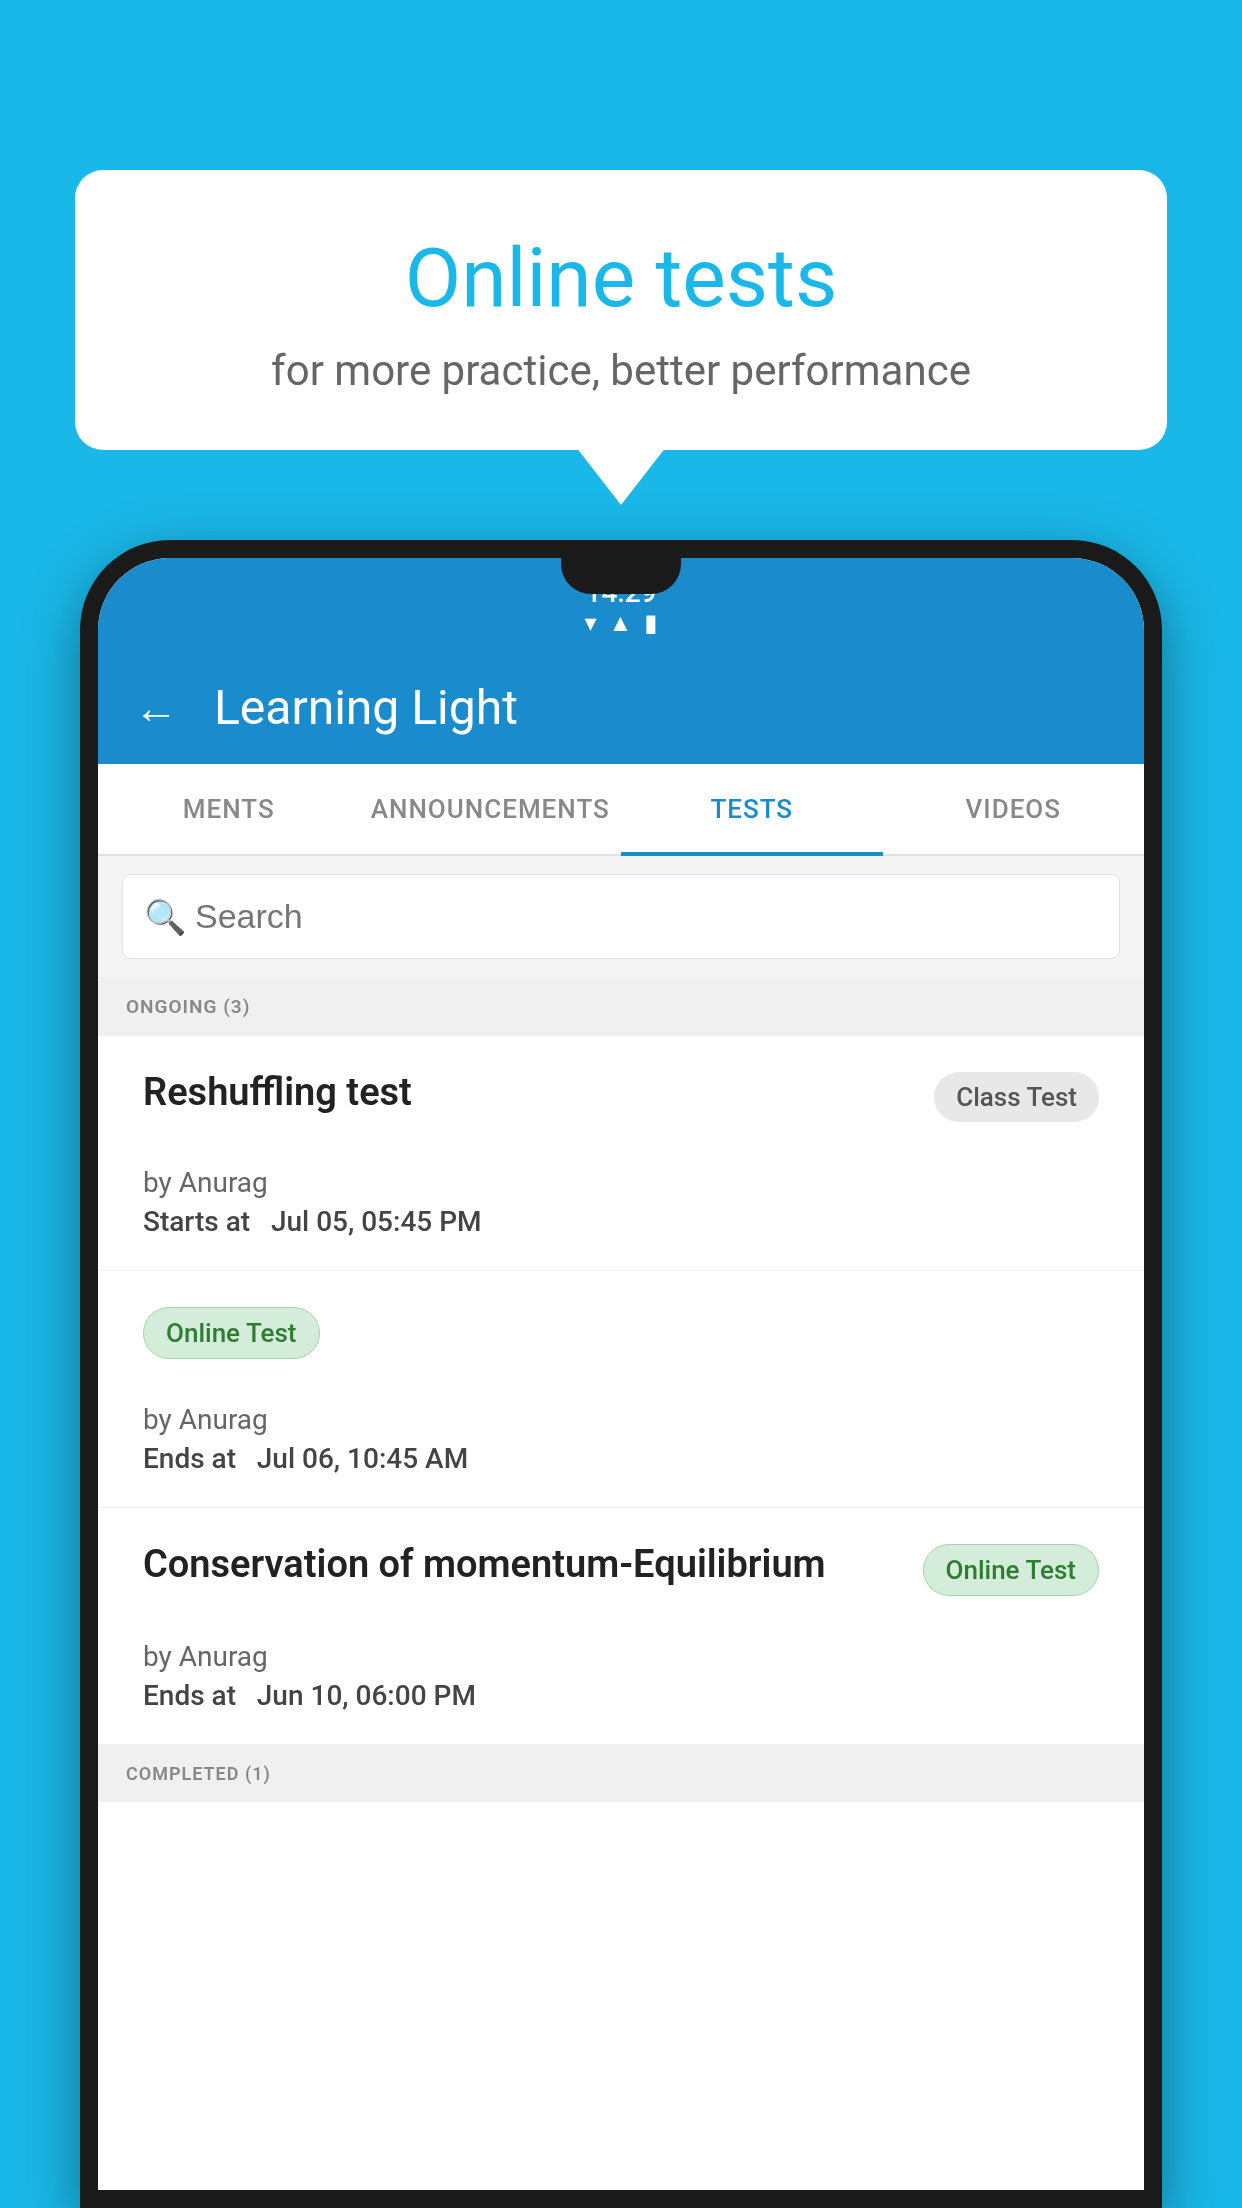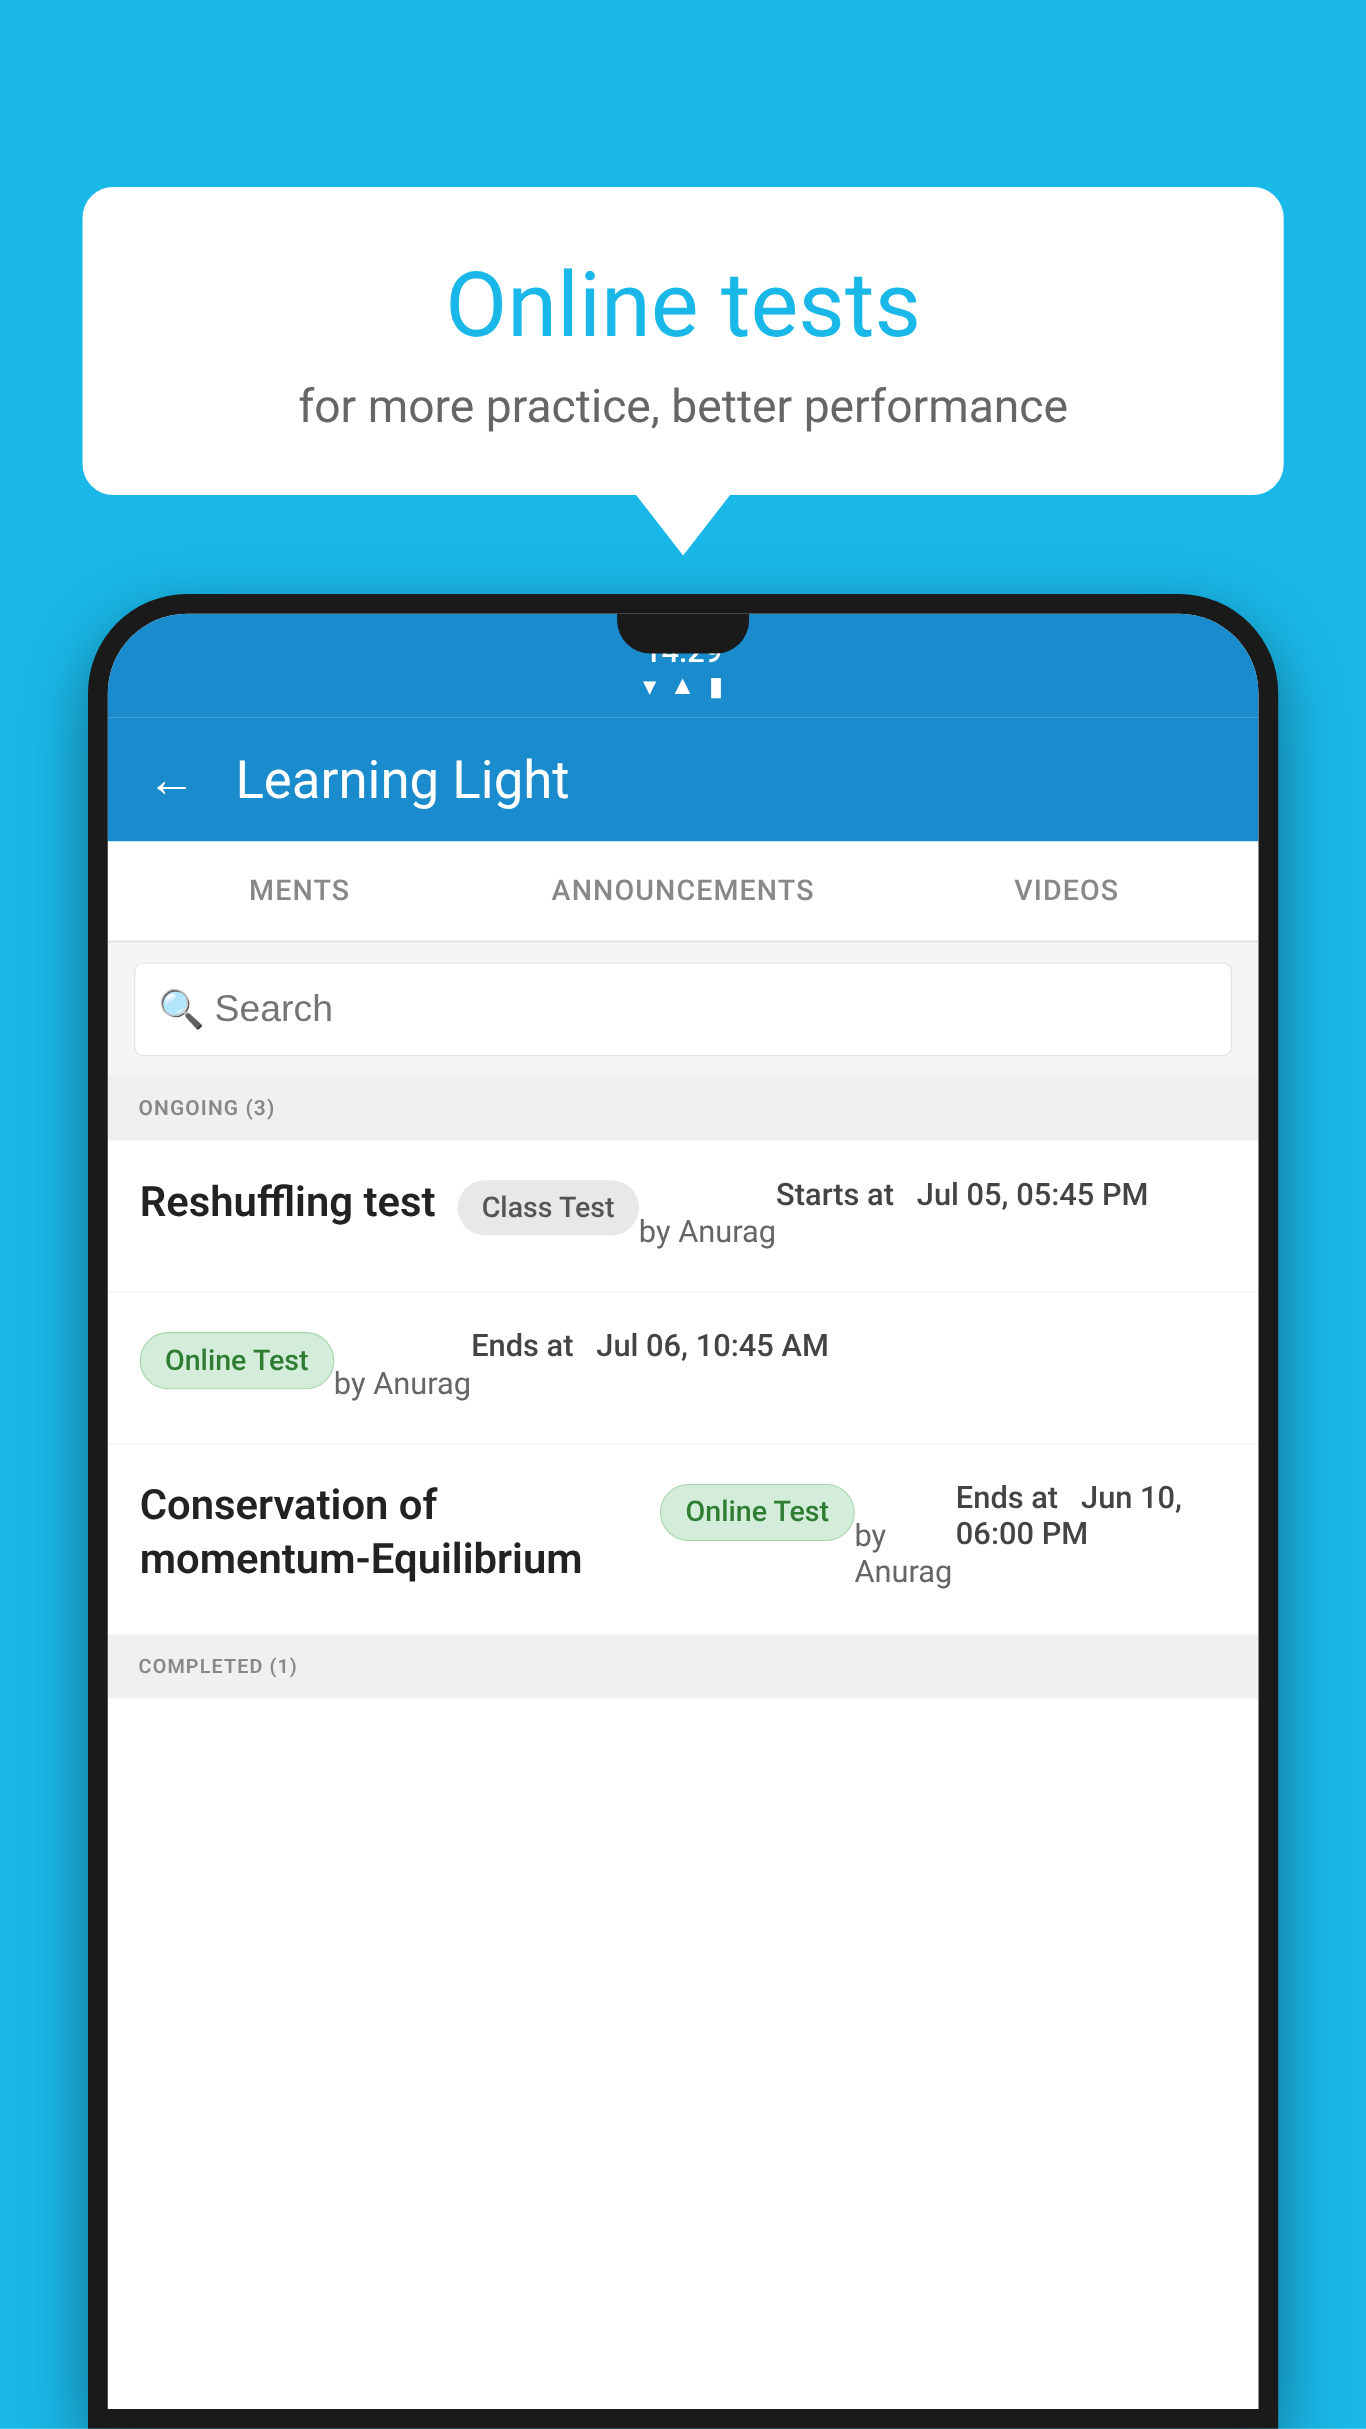--- a/index.html
+++ b/index.html
@@ -215,24 +215,24 @@
     }
 
     
     .test-list {
       flex: 1;
       overflow: hidden;
       background: white;
     }
 
     .test-item {
-      padding: 32px 29px;
+      padding: 32px 45px;
       border-bottom: 1px solid #f0f0f0;
       display: flex;
-      flex-direction: row;
+      flex-direction: column;
       position: relative;
     }
 
     .test-item-header {
       display: flex;
       justify-content: space-between;
       align-items: flex-start;
       margin-bottom: 10px;
     }
 
@@ -319,20 +319,23 @@
       <span class="app-title">Learning Light</span>
     </div>
 
     <div class="tabs">
       <div class="tab">
         <span>MENTS</span>
       </div>
       <div class="tab">
         <span>ANNOUNCEMENTS</span>
       </div>
+      <div class="tab active">
+        <span>TESTS</span>
+      </div>
       <div class="tab">
         <span>VIDEOS</span>
       </div>
     </div>
 
     <div class="search-container">
       <div class="search-wrapper">
         <span class="search-icon-inner">🔍</span>
         <input class="search-field" type="text" placeholder="Search" style="">
       </div>

